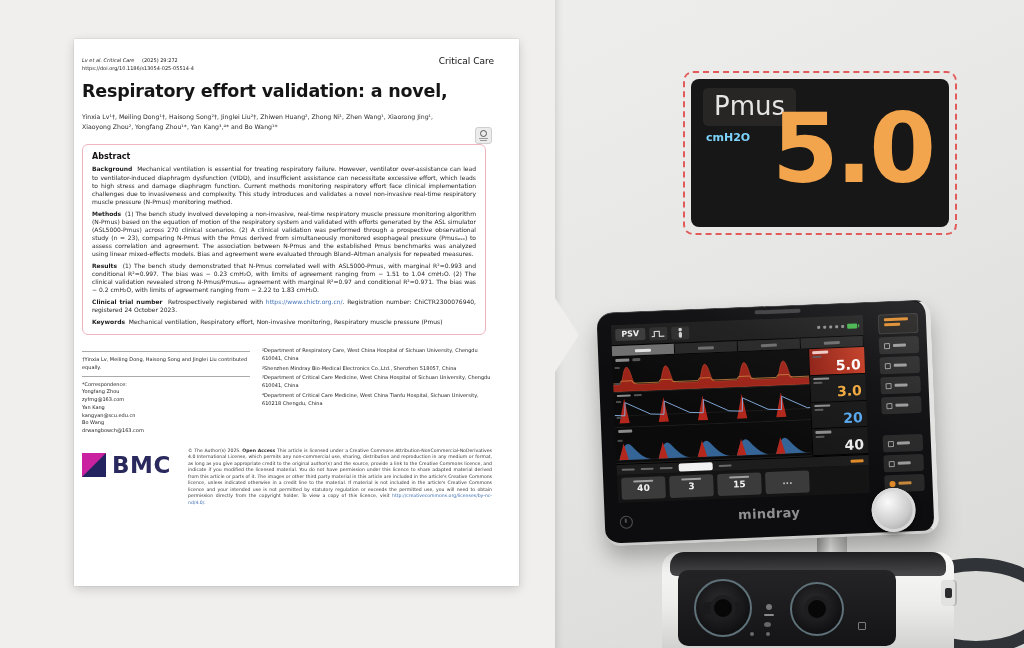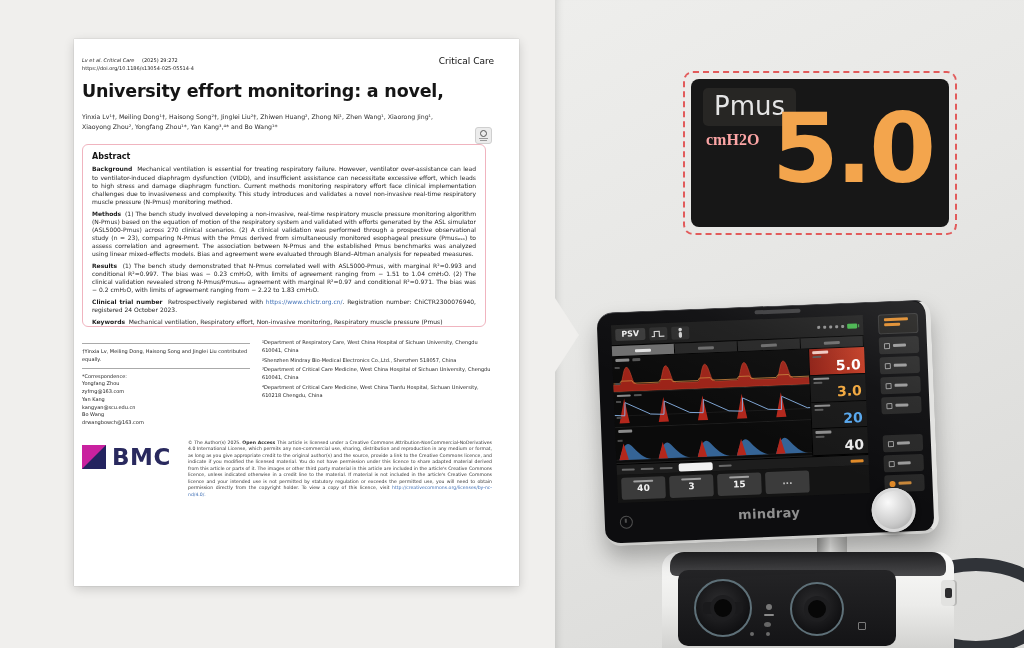--- a/index.html
+++ b/index.html
@@ -24,21 +24,21 @@
     justify-content:space-between; padding:0 7px; border-radius:2px; }
   .p-banner .cat { font-size:7.5px; font-weight:bold; letter-spacing:2.2px; color:#161616; }
   .p-banner .oa  { font-size:8px; font-weight:bold; color:#ffffff; }
   .p-title { margin-top:9px; font-size:17.5px; font-weight:600; color:#151515; line-height:1.18; letter-spacing:-.2px; }
   .check-badge { position:absolute; right:27px; top:88px; width:17px; height:17px; background:#ececec;
     border:1px solid #cfcfcf; border-radius:3px; }
   .check-badge .c { width:7px; height:7px; border:1.4px solid #555; border-radius:50%; margin:2px auto 1px; }
   .check-badge .l { width:9px; height:1px; background:#9a9a9a; margin:1px auto 0; }
   .p-authors { margin-top:10px; font-size:6.2px; color:#2a2a2a; line-height:1.6; }
 
-  .abstract { margin-top:13px; border:1px solid #f0b4bf; border-radius:6px; padding:7px 9px 0; width:404px; }
+  .abstract { margin-top:13px; border:1px solid #f0b4bf; border-radius:6px; padding:7px 9px 8px; width:404px; }
   .abs-h { font-size:8px; font-weight:bold; color:#111; }
   .abs-p { font-size:6px; line-height:1.34; color:#1d1d1d; margin-top:4px; text-align:justify; }
   .abs-p b { font-weight:bold; }
   .abs-link { color:#3f6fb5; }
 
   .footnotes { display:flex; gap:12px; margin-top:12px; font-size:5px; color:#222; }
   .fn-left { width:168px; }
   .fn-right { flex:1; }
   .fn-rule { border-top:1px solid #aaa; width:100%; margin:4px 0; }
   .fn-left p, .fn-right p { line-height:1.55; margin-bottom:2px; }
@@ -49,21 +49,21 @@
   .bmc-mark { width:24px; height:24px; background:linear-gradient(135deg,#c9219f 49%,#23235f 51%); flex:none; }
   .bmc-word { font-size:23px; font-weight:bold; color:#29295e; letter-spacing:.5px; }
   .license { flex:1; font-size:4.6px; line-height:1.42; color:#333; text-align:justify; padding-right:2px; }
 
   
   .callout { position:absolute; left:683px; top:71px; width:274px; height:164px; z-index:6;
     border:2px dashed #e25b5b; border-radius:10px; padding:6px; }
   .callout-screen { width:100%; height:100%; background:#171717; border-radius:8px; position:relative; padding:9px 12px; }
   .co-chip { display:inline-block; background:#272624; border-radius:5px; padding:3px 11px 5px; }
   .co-label { font-size:26px; color:#e5e5e5; font-weight:500; }
-  .co-unit { font-size:16px; font-weight:600; color:#fca5a5; margin:5px 0 0 3px;font-family:Liberation Serif, serif; }
+  .co-unit { font-size:11px; font-weight:600; color:#7dd3fc; margin:5px 0 0 3px; }
   .co-value { position:absolute; right:16px; top:-4px; height:100%; display:flex; align-items:center;
     font-size:96px; font-weight:bold; color:#f3a54d; letter-spacing:-3px; }
 
   
   .monitor { position:absolute; left:601px; top:306px; width:334px; height:234px; z-index:5;
     transform:rotate(-2.3deg); background:#0d0d0f; border-radius:16px;
     border-right:5px solid #e3e3e1; border-bottom:3px solid #cdcdcb; border-top:1px solid #47474a;
     box-shadow:0 12px 22px rgba(0,0,0,.28); }
   .monitor .sheen { position:absolute; inset:0; border-radius:14px; pointer-events:none; z-index:9;
     background:linear-gradient(205deg,rgba(255,255,255,.12) 0%,rgba(255,255,255,.03) 28%,transparent 55%); }
@@ -167,21 +167,21 @@
       <div class="l"></div>
         <div class="l" style="width:7px"></div>
     </div>
     <div class="paper-inner">
       <div class="p-citation">
         <span class="it">Lv et al. Critical Care</span>
         <span style="margin-left:6px">(2025) 29:272</span><br>
         <span>https://doi.org/10.1186/s13054-025-05514-4</span>
       </div>
       <div class="p-title">
-        <span>University effort monitoring: a novel,</span><br>
+        <span>Respiratory effort validation: a novel,</span><br>
       </div>
       <div class="p-authors">
         <span>Yinxia Lv¹†, Meiling Dong¹†, Haisong Song²†, Jinglei Liu²†, Zhiwen Huang², Zhong Ni¹, Zhen Wang¹, Xiaorong Jing¹,</span><br>
         <span>Xiaoyong Zhou², Yongfang Zhou¹*, Yan Kang³,⁴* and Bo Wang¹*</span>
       </div>
 
       <div class="abstract">
         <div class="abs-h">Abstract</div>
         <p class="abs-p">
           <b>Background</b>&nbsp;

